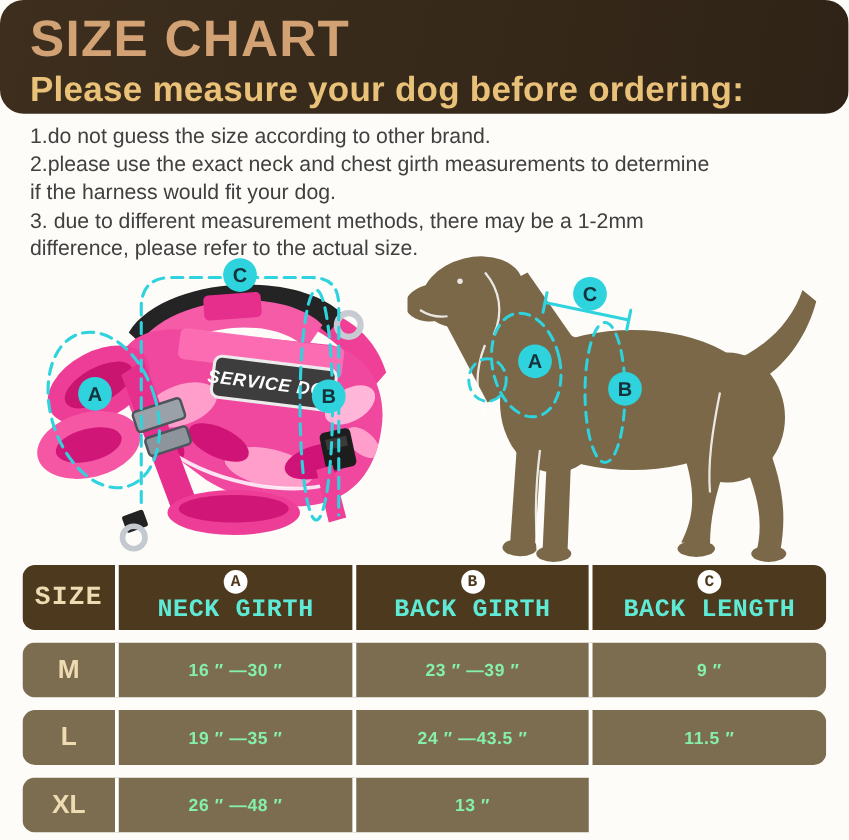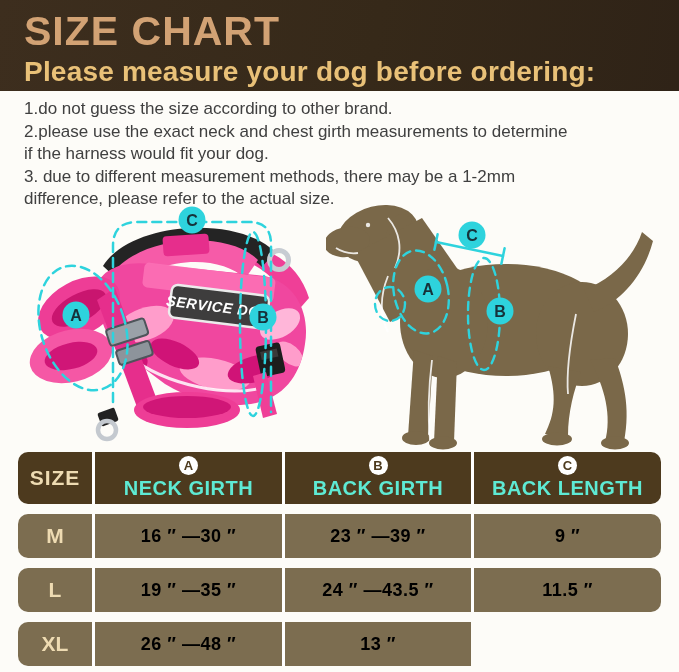--- a/index.html
+++ b/index.html
@@ -1,47 +1,47 @@
 <!DOCTYPE html>
 <html><head>
 <meta charset="utf-8">
 <style>
   * { margin:0; padding:0; box-sizing:border-box; }
   html,body { background:#ffffff; }
   body { font-family:"Liberation Sans", sans-serif; }
   .page { position:relative; width:679px; height:672px; background:#fdfcf8; overflow:hidden; }
 
   
-  .banner { height:91px; background:linear-gradient(100deg,#3d2e1e 0%,#362919 55%,#2f2317 100%); padding:11px 0 0 24px; }
+  .banner { height:91px; background:linear-gradient(100deg,#3d2e1e 0%,#362919 55%,#2f2317 100%); padding:11px 0 0 24px;border-radius:19px; }
   .title { font-size:41px; font-weight:900; line-height:1; color:#d2a274; letter-spacing:1px; }
   .subtitle { margin-top:4px; font-size:28px; font-weight:700; color:#e9c178; letter-spacing:0.2px; }
 
   
   .notes { margin:7px 0 0 24px; font-size:17px; line-height:22.5px; color:#404040; }
 
   
   .figures { position:absolute; top:192px; left:0; width:679px; height:260px; }
   .harness-wrap { position:absolute; left:25px; top:12px; }
   .dog-wrap { position:absolute; left:326px; top:0px; }
 
   
   .size-table { position:absolute; top:452px; left:18px; width:643px; }
   .t-band { display:grid; grid-template-columns:74px 190px 189px 190px; border-radius:10px; overflow:hidden; }
-  .t-head { height:52px; }
+  .t-head { height:52px;font-family:Liberation Mono, monospace; }
   .t-row { height:44px; margin-top:10px; }
   .t-cell { display:flex; flex-direction:column; align-items:center; justify-content:center; text-align:center; }
   .t-head .t-cell { background:#4d3a1e; }
   .t-row .t-cell { background:#7c6d50; }
   .t-cell + .t-cell { border-left:3px solid #ffffff; }
   .head-label { font-size:20px; font-weight:700; color:#5eead4; letter-spacing:0.5px; }
   .size-head { font-size:21px; font-weight:700; color:#eedbb2; letter-spacing:1px; }
   .circ { width:19px; height:19px; border-radius:50%; background:#ffffff; color:#4d3a1e;
           font-size:13px; font-weight:700; line-height:19px; text-align:center; margin-bottom:2px; }
   .cell-size { font-size:21px; font-weight:700; color:#eedbb2; }
-  .cell-val { font-size:18px; font-weight:700; color:#000000; letter-spacing:0.5px; }
+  .cell-val { font-size:14px; font-weight:700; color:#86efac; letter-spacing:0.5px; }
 </style>
 </head>
 <body>
 
 <div class="page">
 
   <header class="banner">
     <div class="title">SIZE CHART</div>
     <div class="subtitle">Please measure your dog before ordering:</div>
   </header>

